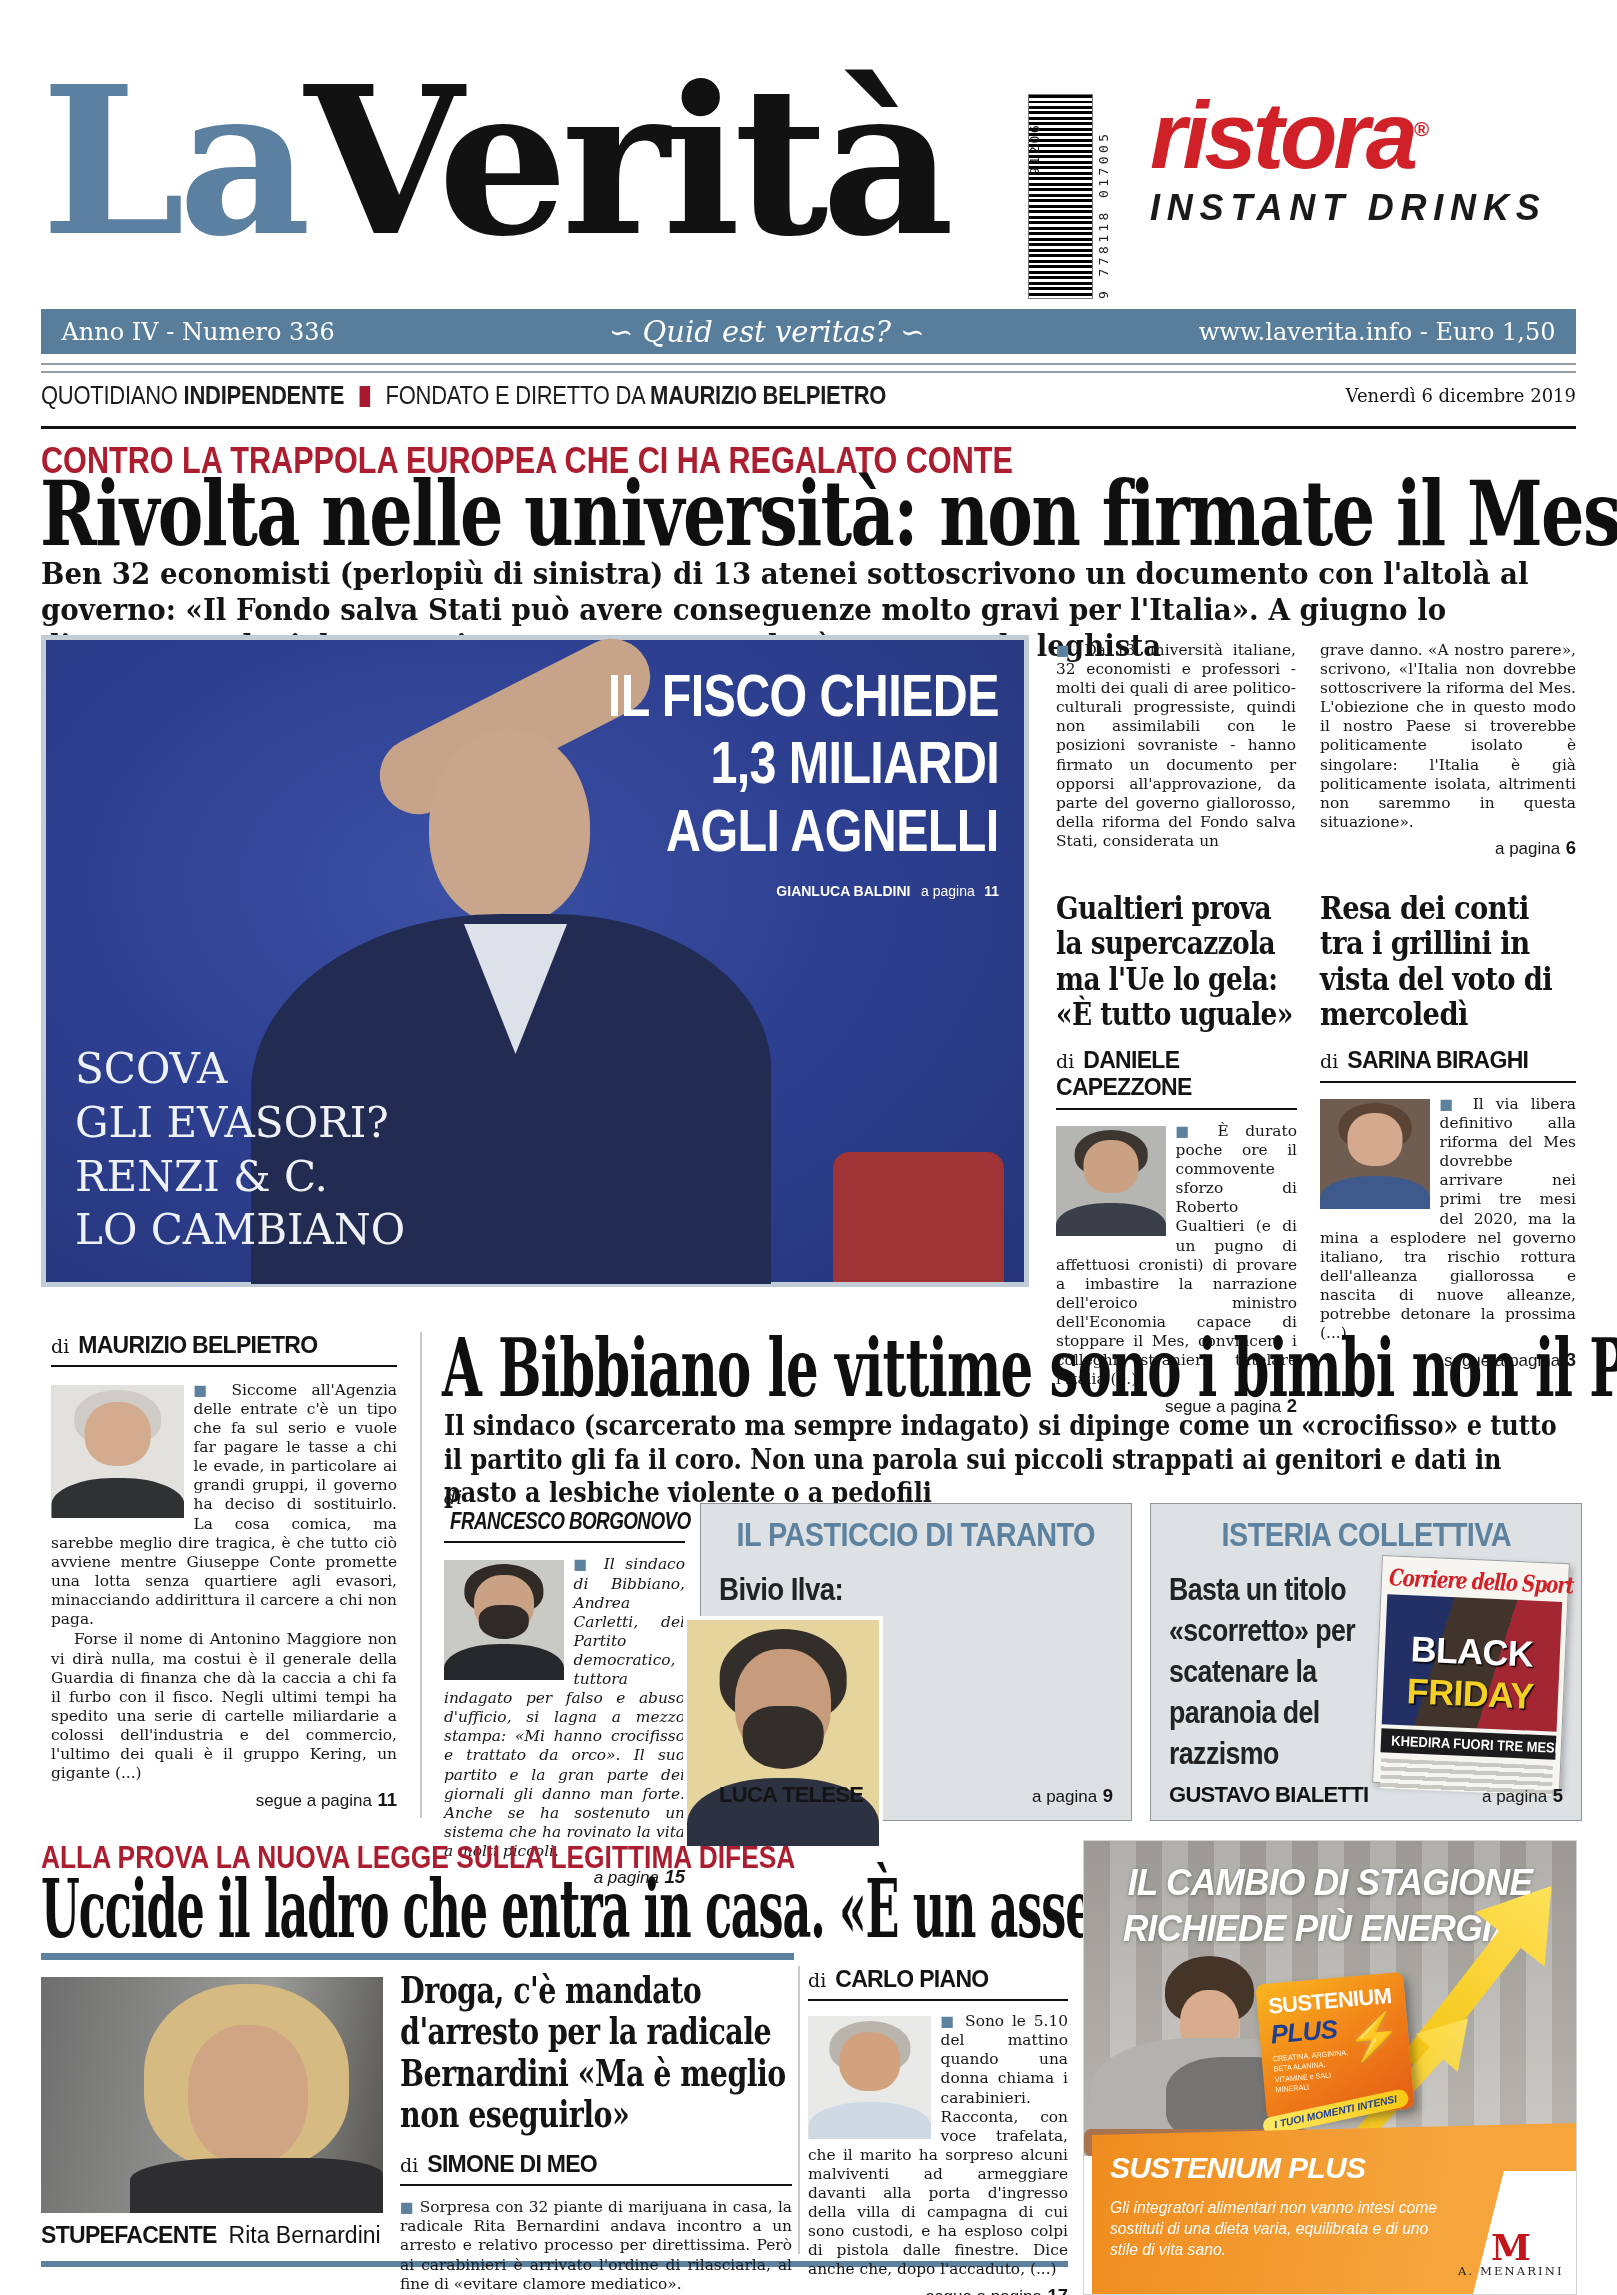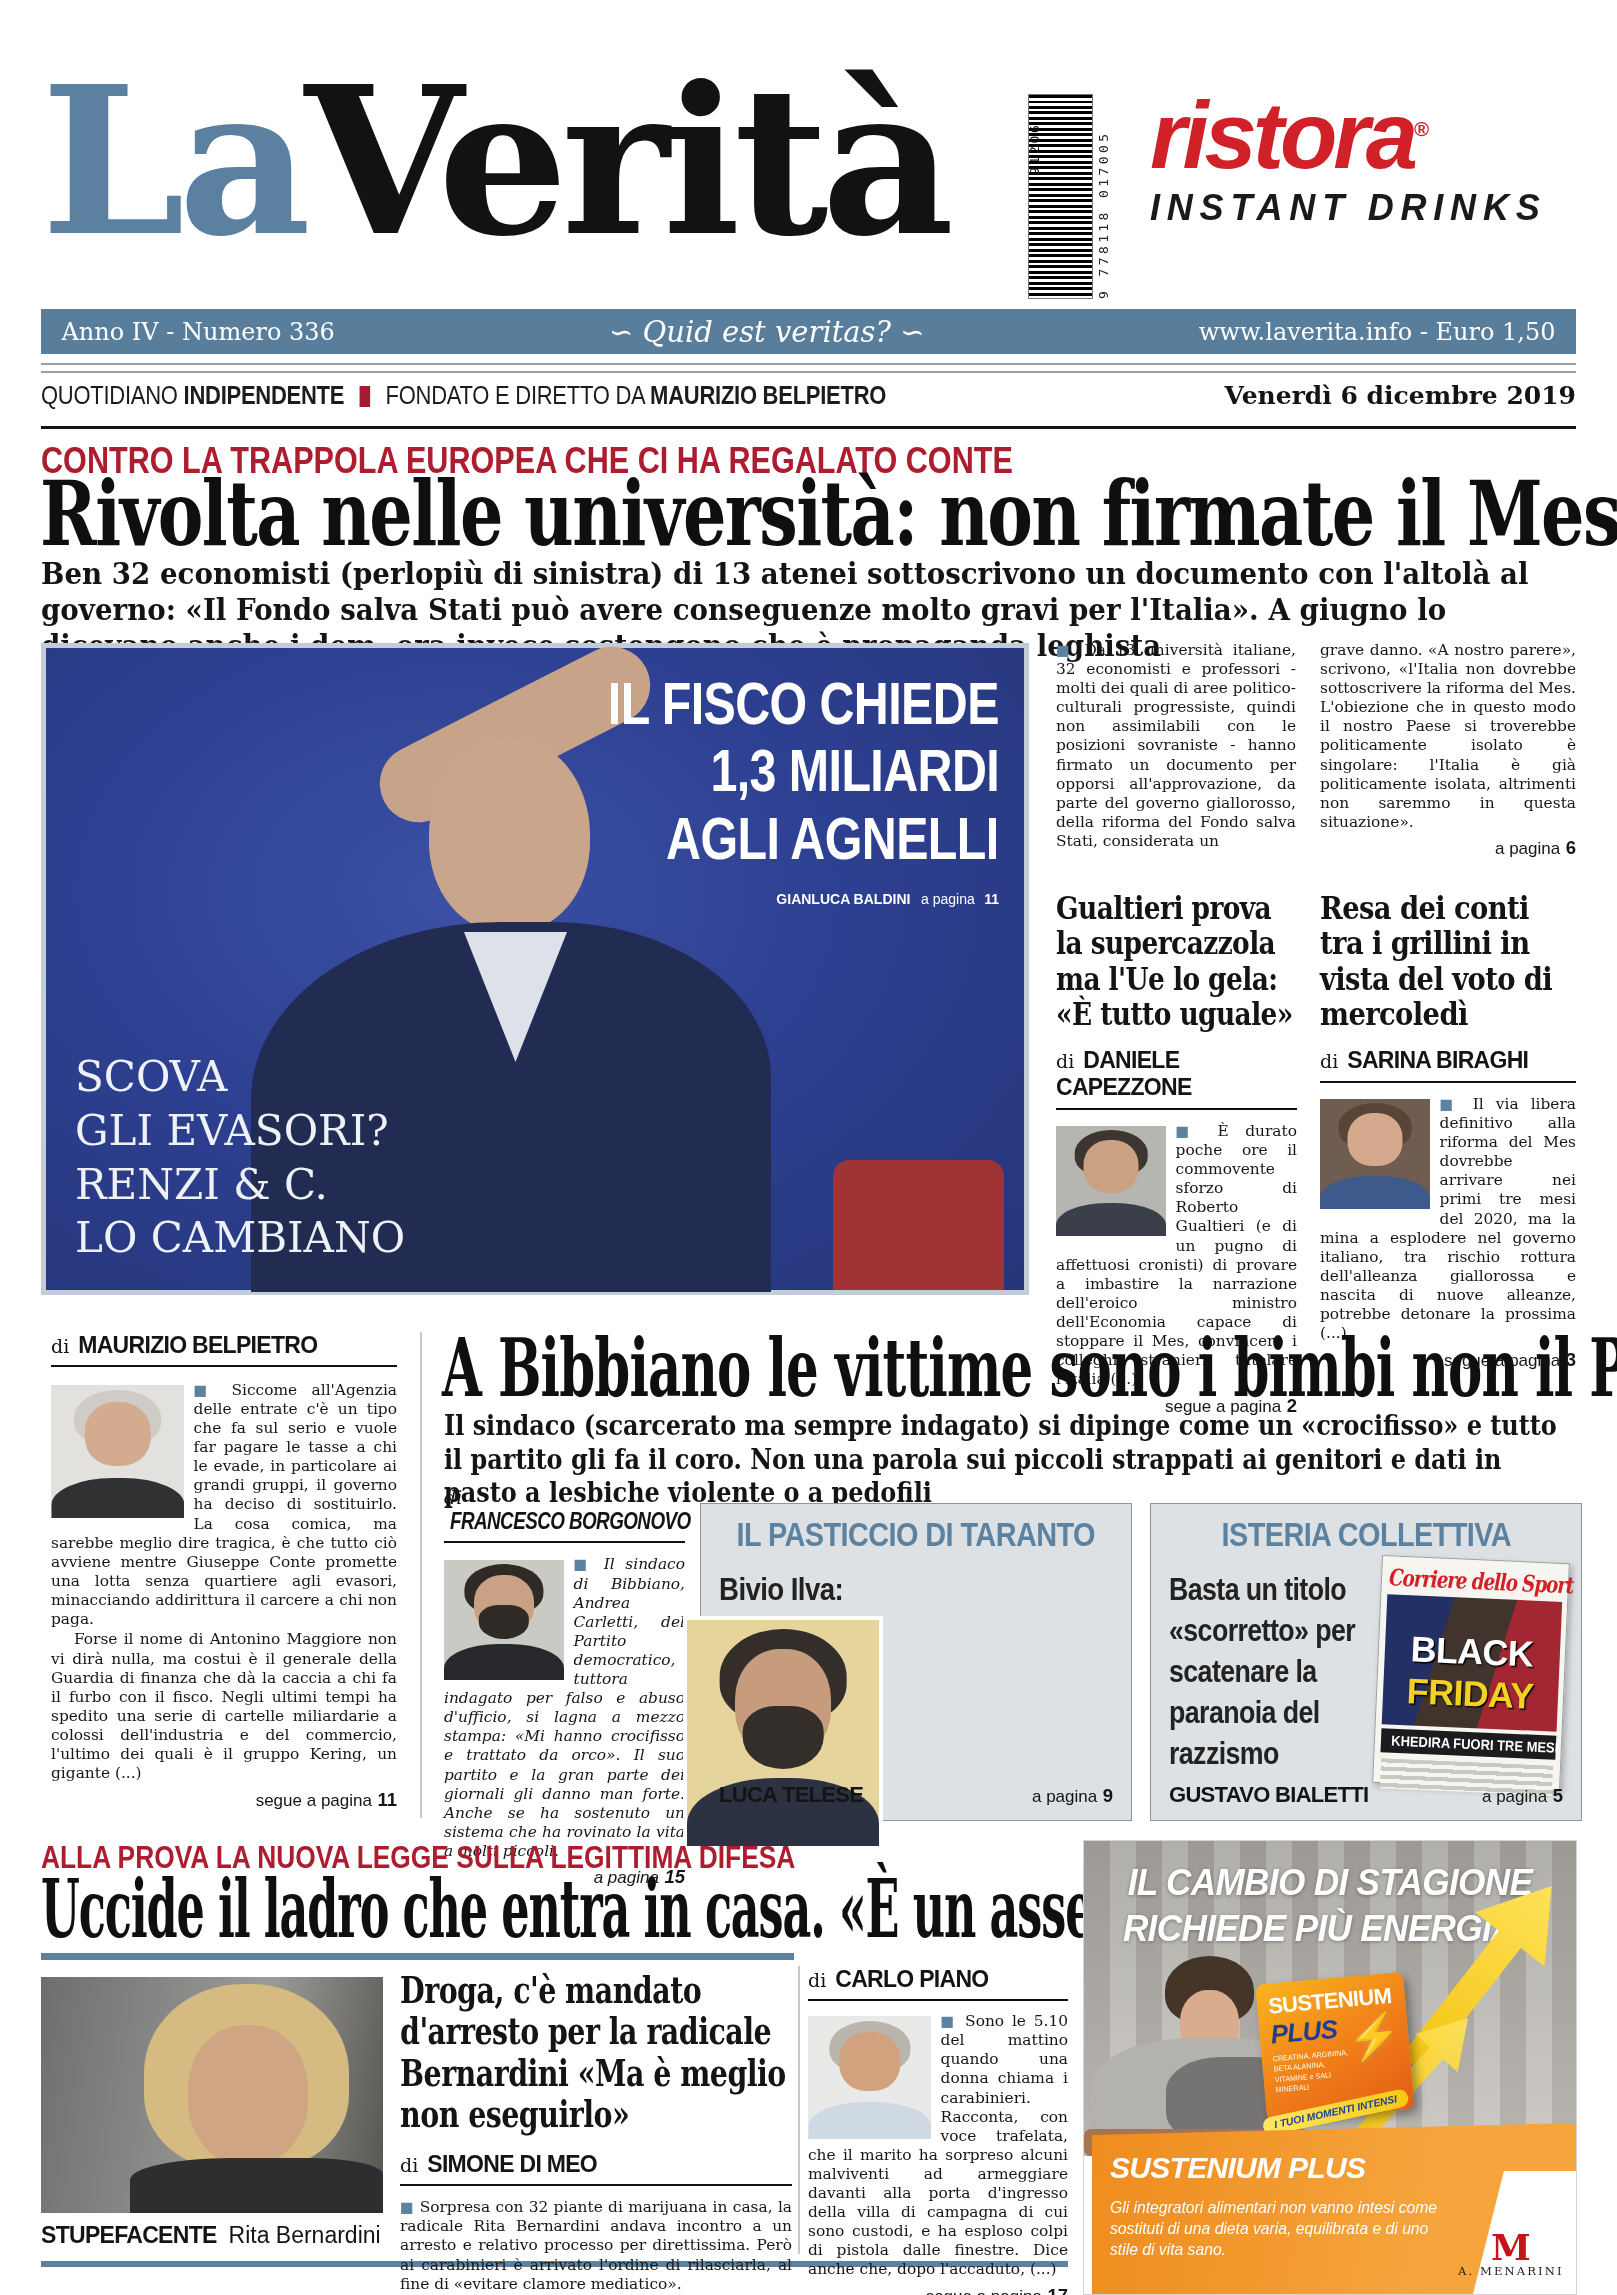--- a/index.html
+++ b/index.html
@@ -18,27 +18,27 @@
   .ristora{color:#cf2127;font-style:italic;font-weight:bold;font-size:94px;line-height:1;letter-spacing:-4.1px;font-family:"Liberation Sans",sans-serif;}
   .ristora sup{font-size:20.5px;letter-spacing:0;}
   .ristora-sub{font-family:"Liberation Sans",sans-serif;font-style:italic;font-weight:bold;font-size:36px;letter-spacing:6.8px;color:#1a1a1a;}
   .infobar{background:#587e9b;color:#fff;height:45px;display:flex;align-items:center;justify-content:space-between;padding:0 20.5px;font-size:24px;}
   .infobar .motto{font-style:italic;font-size:29px;}
   .dblrule{height:5.5px;border-top:2.7px solid #989fa5;border-bottom:2.7px solid #989fa5;}
   .bybar{display:flex;align-items:center;justify-content:space-between;}
   .bybar-left{font-family:"Liberation Sans",sans-serif;font-size:25px;letter-spacing:-0.3px;color:#1c1c1c;}
   .bybar-left b{font-weight:bold;}
   .redsq{display:inline-block;width:11.6px;height:20.5px;background:#a6192e;margin:0 11px;vertical-align:-2.7px;}
-  .dateline{font-weight:bold;font-size:25px;}
+  .dateline{font-weight:normal;font-size:18px;}
   .blackrule{background:#141414;height:2.7px;}
   .kicker{font-family:"Liberation Sans",sans-serif;font-weight:bold;color:#ac1d2f;}
   .hl{font-weight:bold;letter-spacing:-2.1px;color:#0f0f0f;}
   .deck{font-weight:bold;line-height:1.2;}
   
-  .mainphoto{background:radial-gradient(ellipse at 42% 38%,#3c51a5 0%,#2d3f90 48%,#263579 100%);border:5.5px solid #c2ccd6;margin-top:8px;}
+  .mainphoto{background:radial-gradient(ellipse at 42% 38%,#3c51a5 0%,#2d3f90 48%,#263579 100%);border:5.5px solid #c2ccd6;}
   .fisco{color:#fff;text-align:right;font-family:"Liberation Sans",sans-serif;font-weight:bold;font-size:59px;line-height:1.14;letter-spacing:-0.7px;}
   .fisco-by{color:#fff;font-family:"Liberation Sans",sans-serif;font-size:14px;margin-top:18px;}
   .scova{color:#eef1f6;font-size:42px;line-height:1.28;}
   .bodytext{font-size:15.4px;line-height:1.24;text-align:justify;color:#161616;}
   .bullet{color:#5d82a0;font-size:.95em;}
   .pgref{font-family:"Liberation Sans",sans-serif;font-size:17px;text-align:right;margin-top:5.5px;}
   .pgref b{font-size:18.5px;margin-left:5.5px;}
   .byrow{border-bottom:2.1px solid #101010;padding-bottom:6.2px;}
   .byrow .di{font-size:19px;}
   .byrow .auth{font-family:"Liberation Sans",sans-serif;font-weight:bold;font-size:23px;letter-spacing:-0.7px;margin-left:5.5px;}

